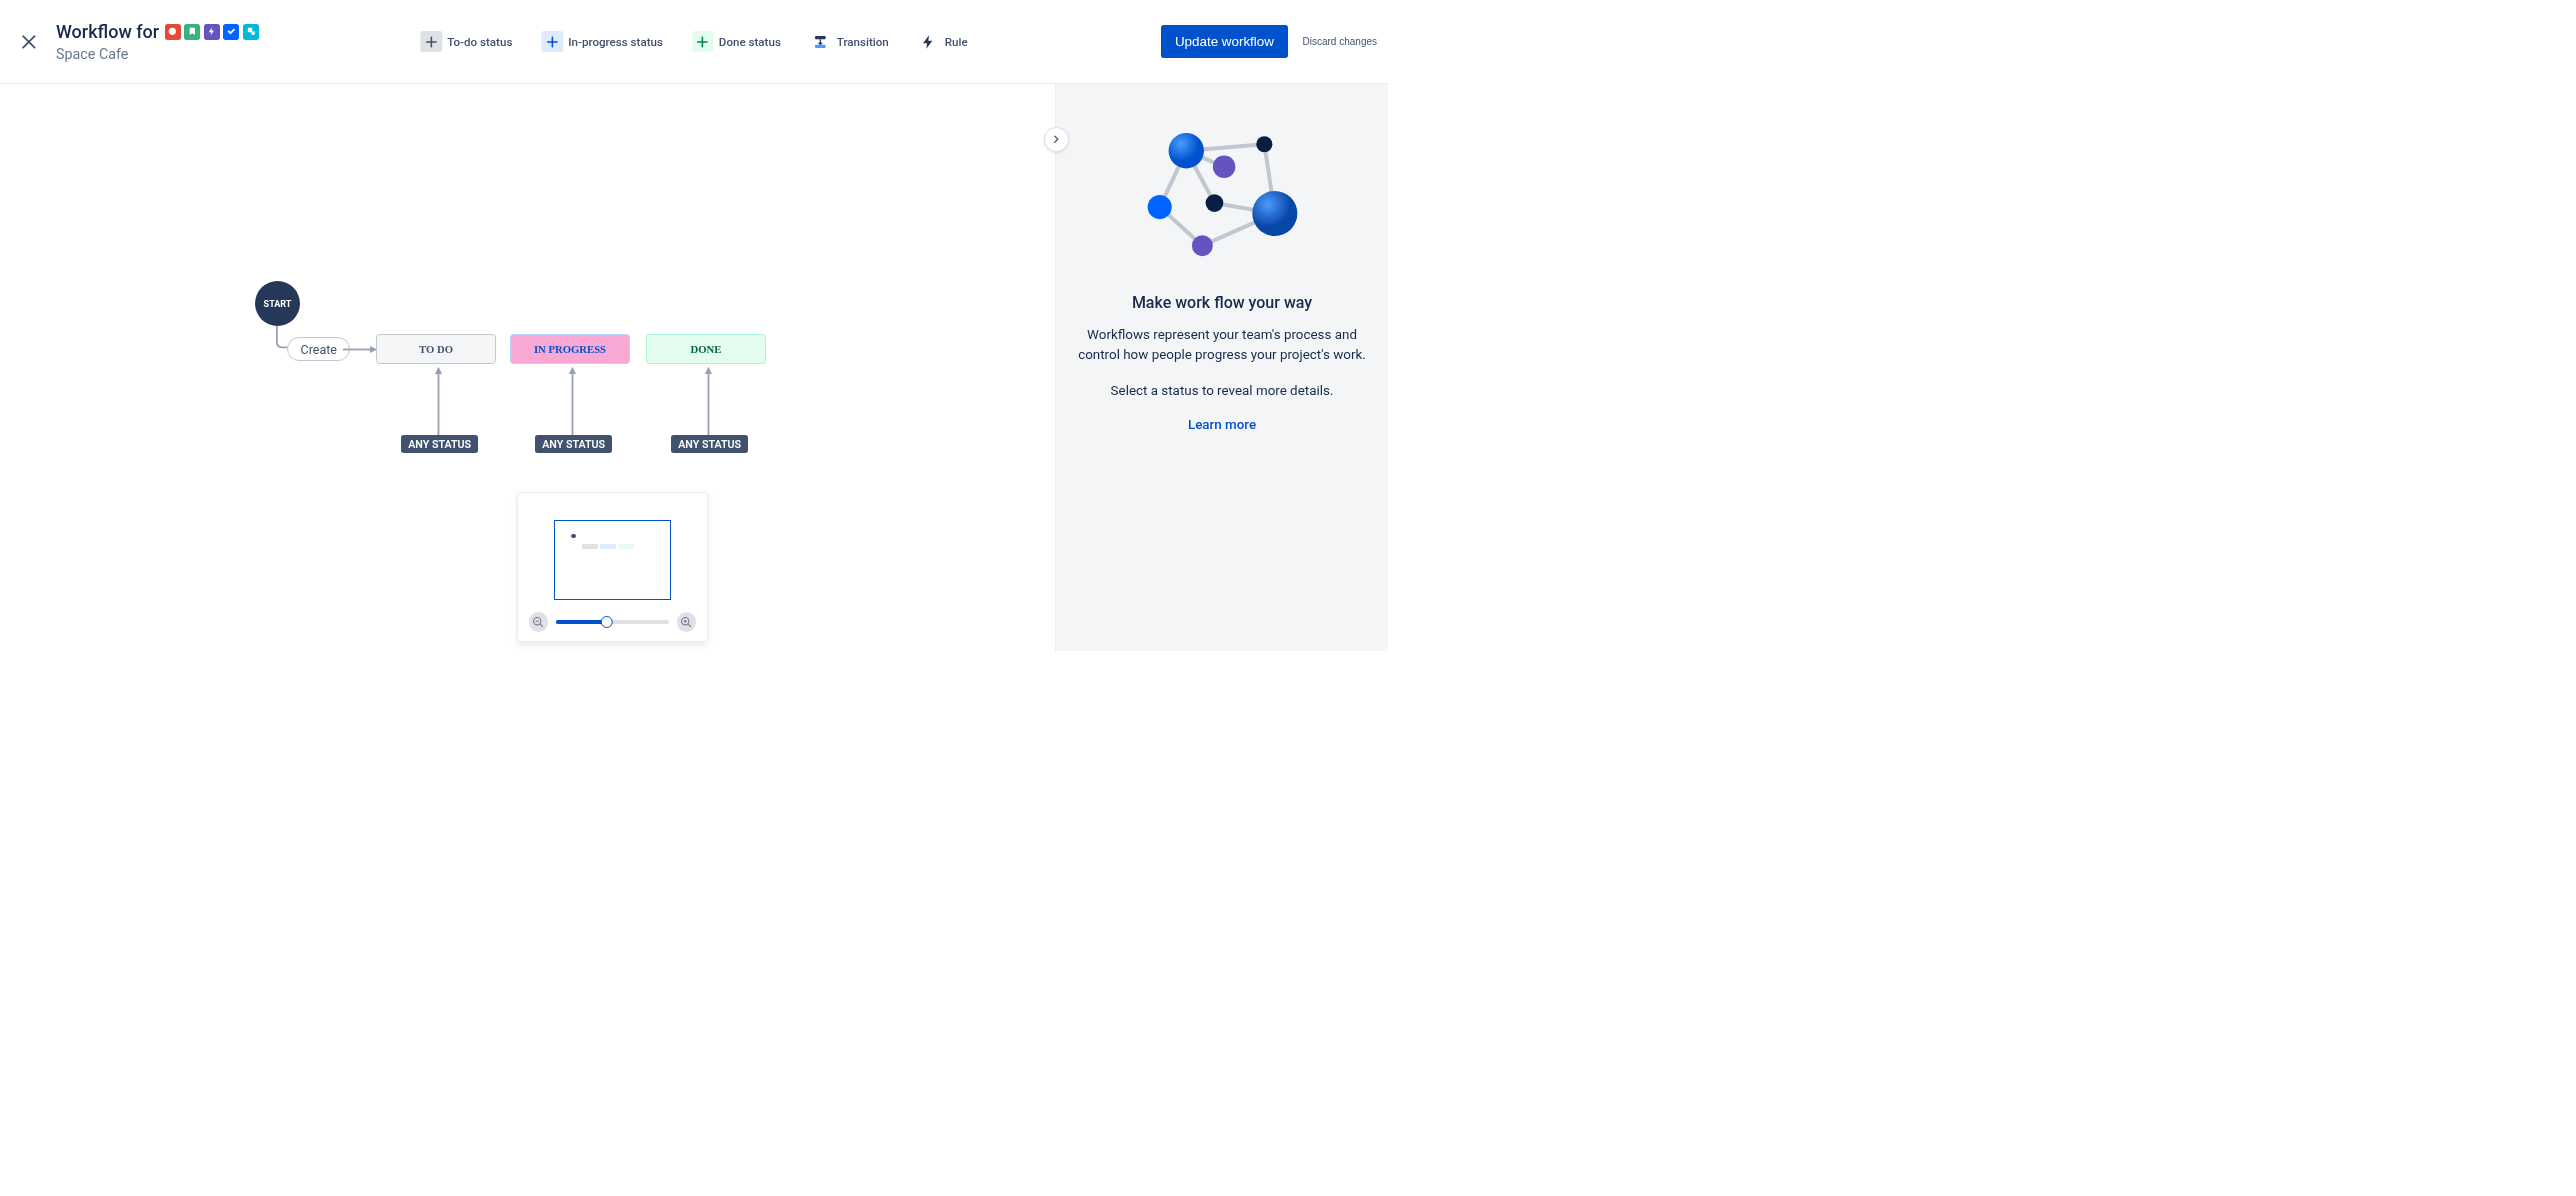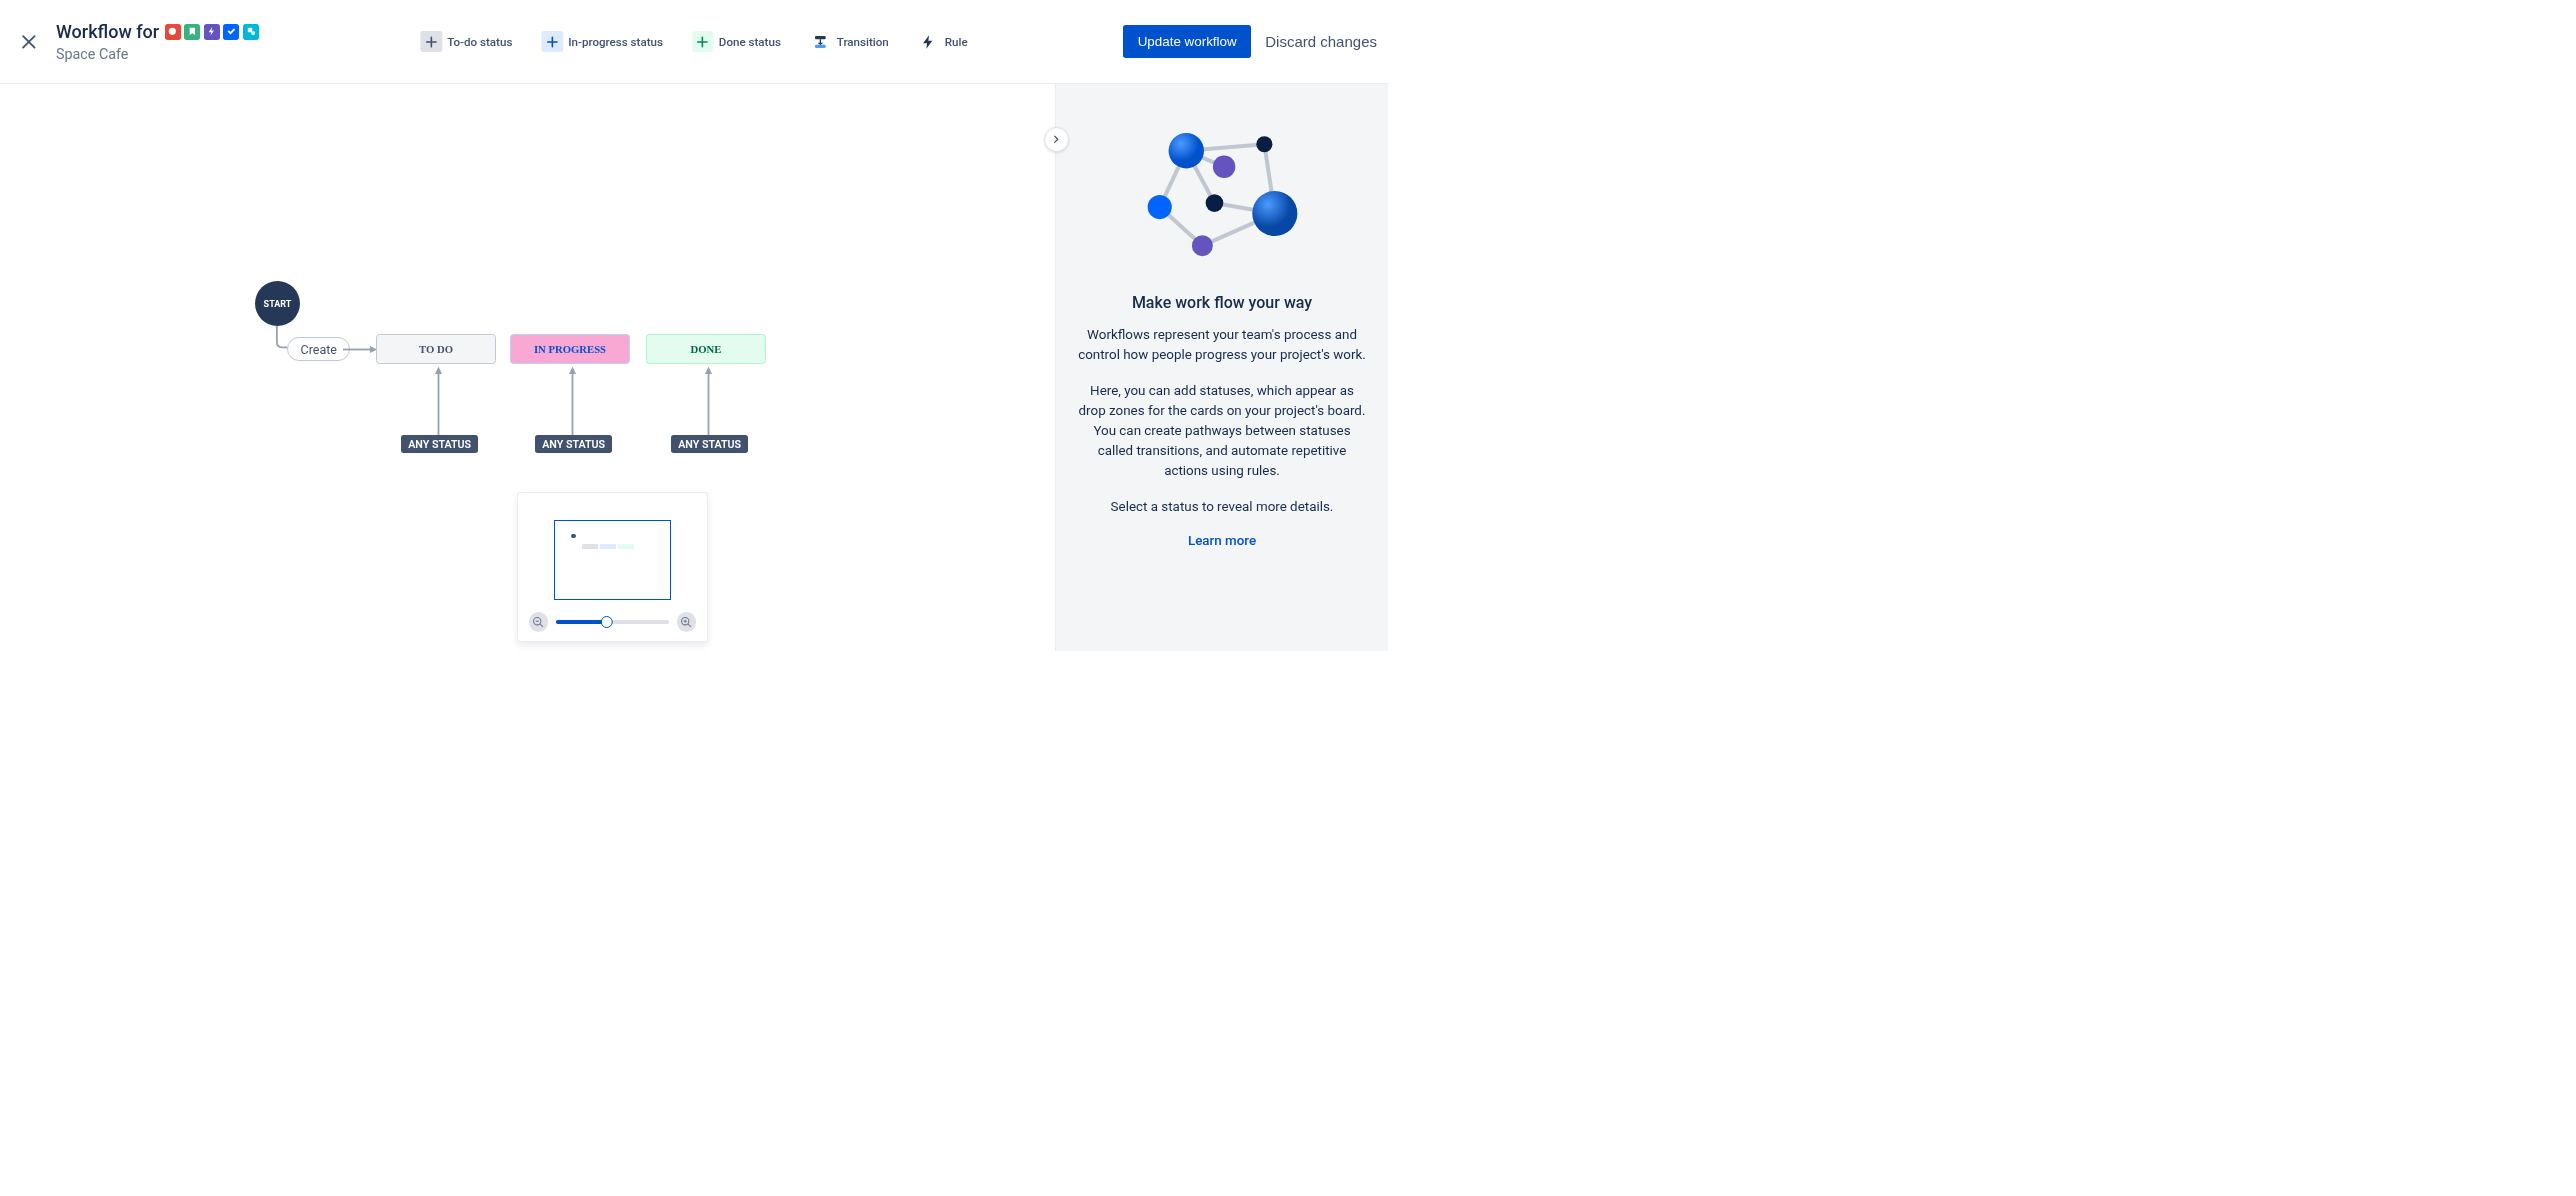--- a/index.html
+++ b/index.html
@@ -27,21 +27,21 @@
   .tool-icon-box { width:21.5px; height:21.5px; border-radius:2.7px; display:flex; align-items:center; justify-content:center; }
   .tib-grey  { background:#DFE1E6; color:#42526E; }
   .tib-blue  { background:#DEEBFF; color:#0052CC; }
   .tib-green { background:#E3FCEF; color:#00875A; }
   .tool-icon-plain { width:21.5px; height:21.5px; display:flex; align-items:center; justify-content:center; color:#253858; }
   .tool-icon-plain svg, .tool-icon-box svg { width:16px; height:16px; }
   .tool-label { font-size:11.6px; color:#42526E; font-weight:500; white-space:nowrap; }
 
   .top-actions { margin-left:auto; display:flex; align-items:center; gap:14.3px; }
   .btn-primary { background:#0052CC; color:#fff; border:none; border-radius:2.7px; padding:9px 14.3px; font-size:13.4px; font-weight:500; cursor:pointer; }
-  .btn-link { background:none; border:none; color:#42526E; font-size:15px; font-weight:500; cursor:pointer; }
+  .btn-link { background:none; border:none; color:#42526E; font-size:10px; font-weight:500; cursor:pointer; }
 
   
   .main { position:absolute; top:84px; left:63px; right:0; bottom:0; }
   .canvas { position:absolute; left:0; top:0; right:333px; bottom:0; background:#fff; }
 
   .start-node { position:absolute; left:192px; top:197px; width:45px; height:45px; border-radius:50%; background:#253858; color:#fff; display:flex; align-items:center; justify-content:center; font-size:9px; font-weight:700; }
   .create-label { position:absolute; left:224px; top:253px; padding:3.6px 12.5px; border:1.3px solid #C1C7D0; border-radius: 12.5px; background:#fff; font-size:12.5px; color:#42526E; }
   .start-arrow { position:absolute; left:212px; top:242px; }
   .create-arrow { position:absolute; left:280px; top:261px; }
 
@@ -290,19 +290,18 @@
       <circle cx="165" cy="108" r="28" fill="url(#gb2)"></circle>
       <circle cx="22" cy="100" r="15" fill="#0065FF"></circle>
       <circle cx="102" cy="50" r="14" fill="#6554C0"></circle>
       <circle cx="75" cy="148" r="13" fill="#6554C0"></circle>
       <circle cx="152" cy="22" r="10" fill="#091E42"></circle>
       <circle cx="90" cy="95" r="11" fill="#091E42"></circle>
     </svg>
 
     <h2 class="panel-title">Make work flow your way</h2>
     <p class="panel-para">Workflows represent your team's process and control how people progress your project's work.</p>
-    <p class="panel-para">Here, you can add statuses, which appear as drop zones for the cards on your project's board. You can create pathways between statuses called transitions, and automate repetitive actions using rules.</p>
     <p class="panel-para">Select a status to reveal more details.</p>
     <a class="panel-link">Learn more</a>
   </div>
 
 </div>
 
 
 </body></html>

